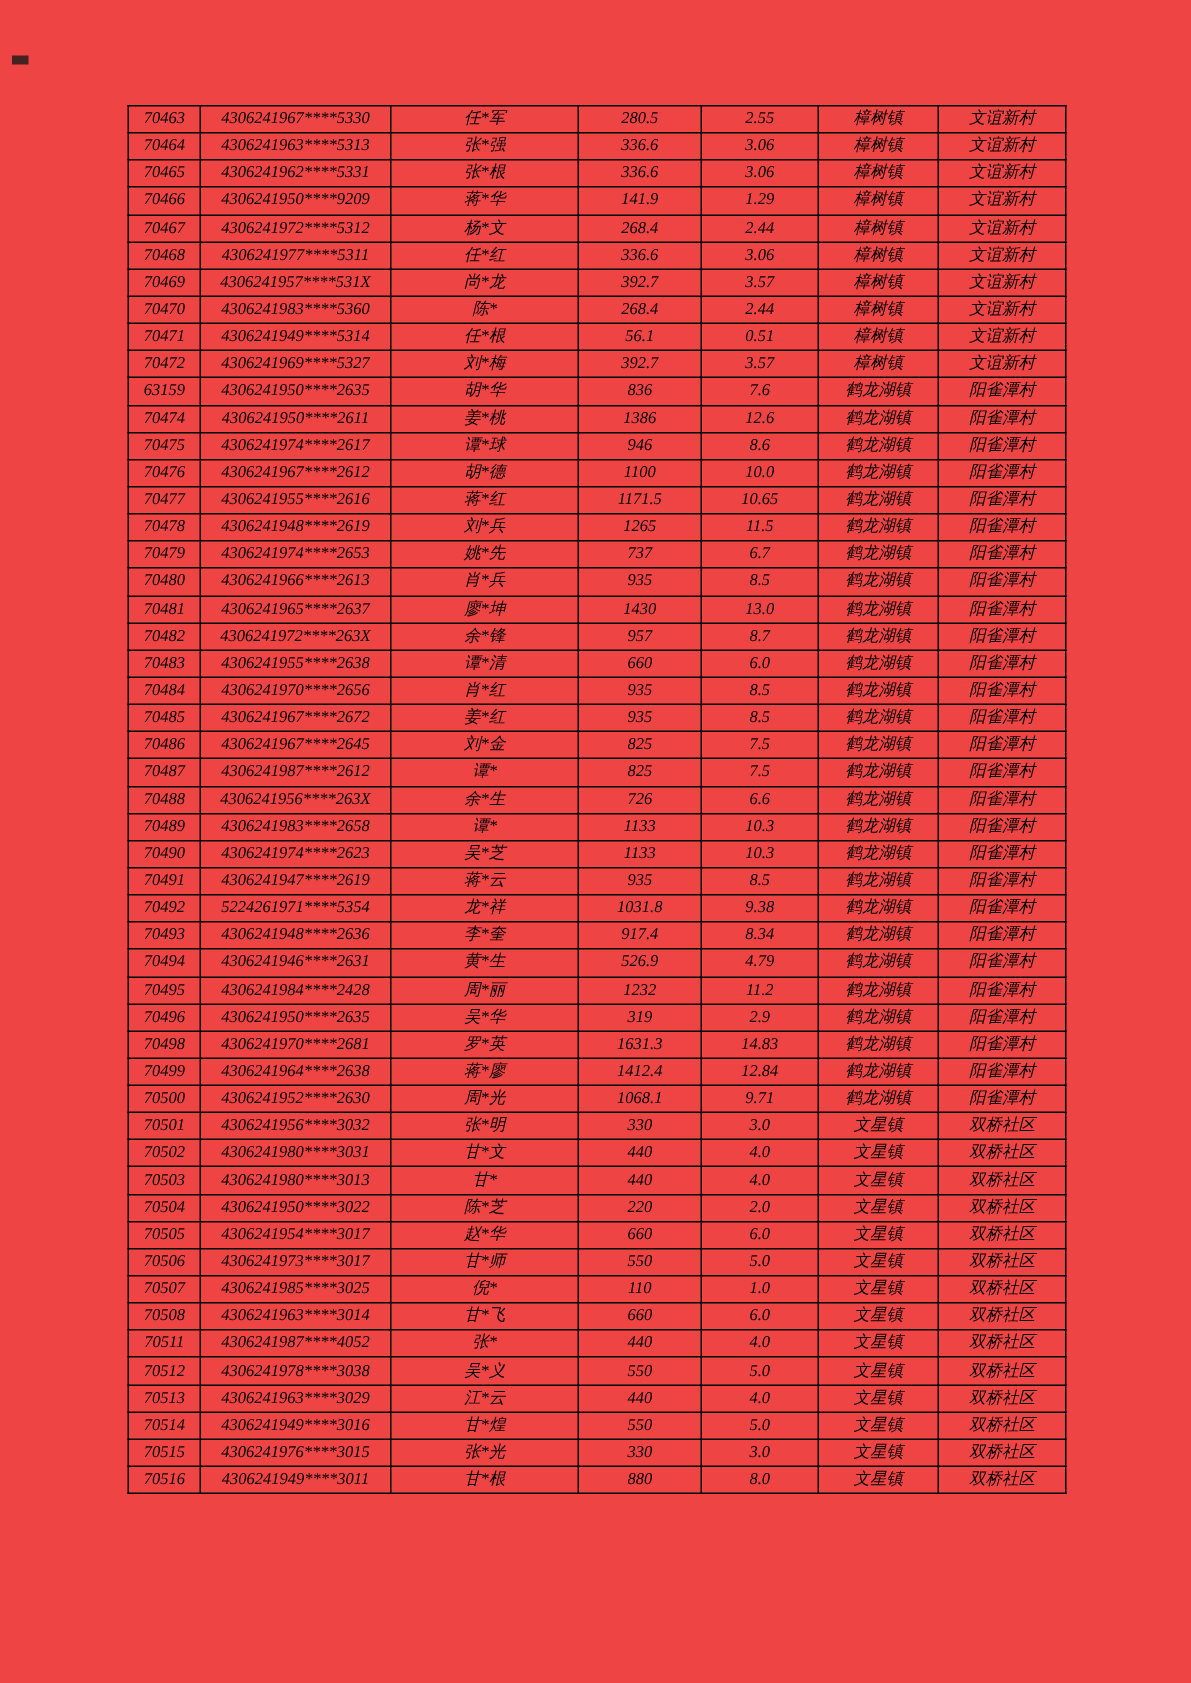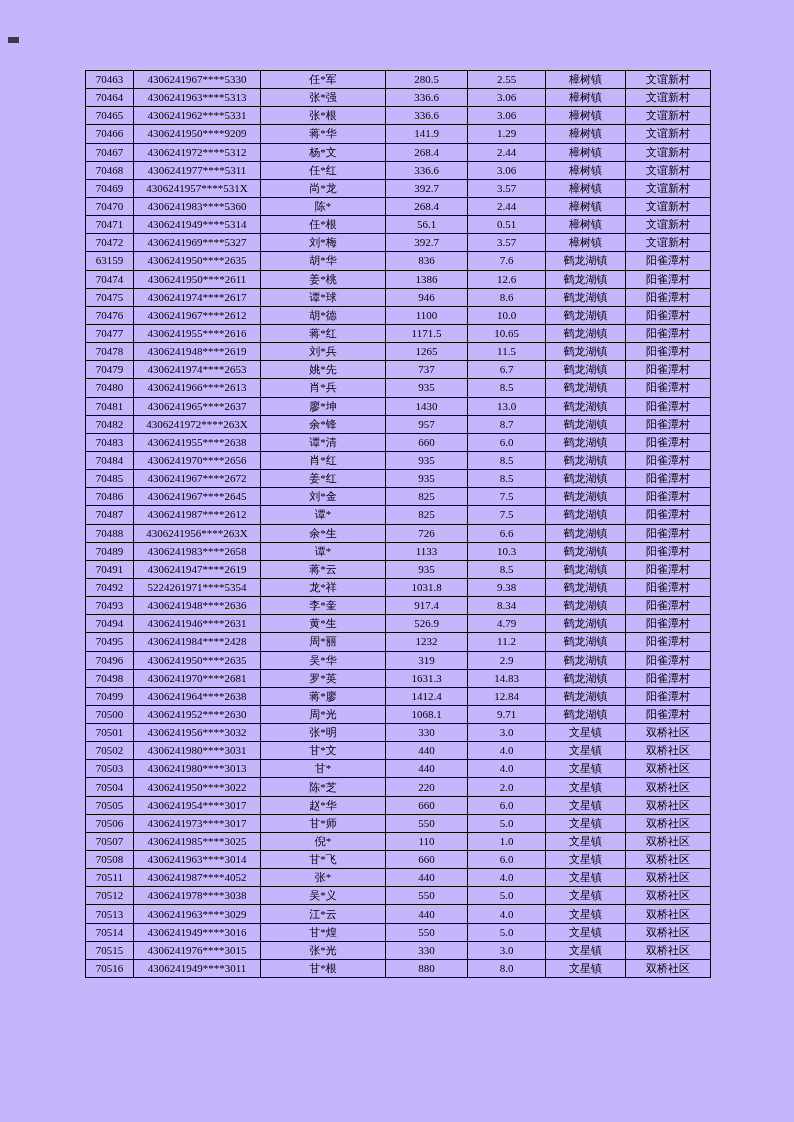--- a/index.html
+++ b/index.html
@@ -11,21 +11,22 @@
     height: 1122px;
     position: relative;
     background: #ffffff;
     font-family: "Liberation Serif", "DejaVu Serif", serif;
     color: #000;
     overflow: hidden;
   }
   .page {
     position: absolute;
     inset: 0;
-    background: #c4b5fd;
+    background: #ef4444;
+    font-style: italic;
   }
   .corner-mark {
     position: absolute;
     left: 8px;
     top: 37px;
     width: 11px;
     height: 6px;
     background: #1a1a1a;
     opacity: 0.8;
   }
@@ -309,20 +310,29 @@
         <tr>
           <td>70489</td>
           <td>4306241983****2658</td>
           <td>谭*</td>
           <td>1133</td>
           <td>10.3</td>
           <td>鹤龙湖镇</td>
           <td>阳雀潭村</td>
         </tr>
         <tr>
+          <td>70490</td>
+          <td>4306241974****2623</td>
+          <td>吴*芝</td>
+          <td>1133</td>
+          <td>10.3</td>
+          <td>鹤龙湖镇</td>
+          <td>阳雀潭村</td>
+        </tr>
+        <tr>
           <td>70491</td>
           <td>4306241947****2619</td>
           <td>蒋*云</td>
           <td>935</td>
           <td>8.5</td>
           <td>鹤龙湖镇</td>
           <td>阳雀潭村</td>
         </tr>
         <tr>
           <td>70492</td>

